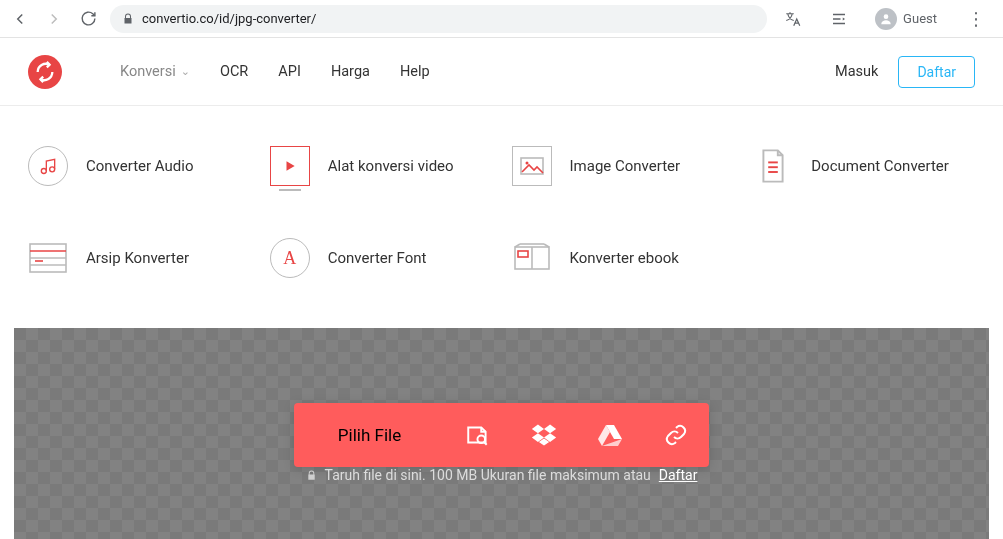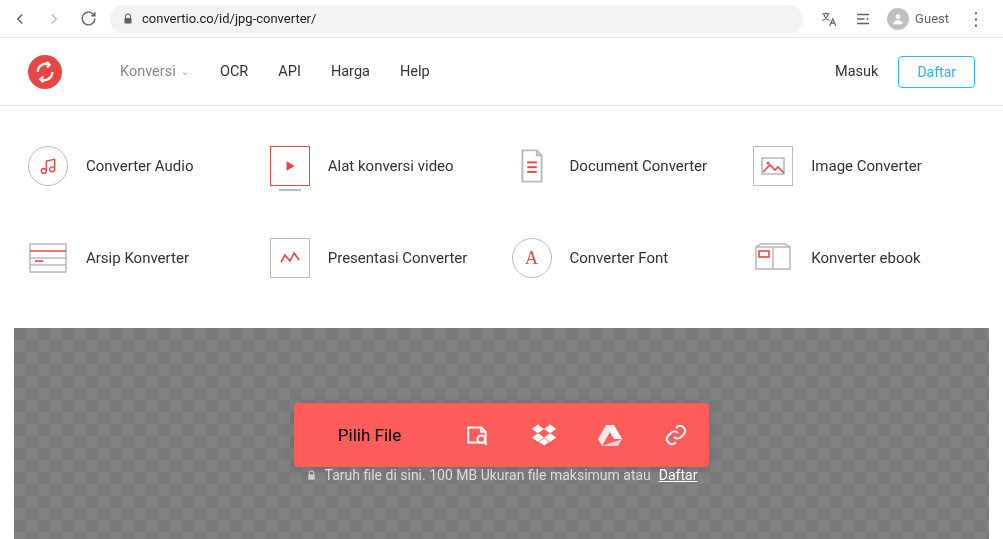--- a/index.html
+++ b/index.html
@@ -4,21 +4,21 @@
 <style>
   * { box-sizing: border-box; margin: 0; padding: 0; }
   body { font-family: -apple-system, BlinkMacSystemFont, "Segoe UI", Roboto, Arial, sans-serif; background: #fff; width: 1003px; }
   
   
   .browser-bar { display: flex; align-items: center; height: 38px; padding: 10px 8px; border-bottom: 1px solid #e3e3e3; gap: 10px; background: #fff; }
   .nav-btn { width: 24px; height: 24px; display: flex; align-items: center; justify-content: center; color: #5f6368; cursor: pointer; }
   .nav-btn.disabled { color: #bdbdbd; }
   .url-bar { flex: 1; display: flex; align-items: center; height: 28px; border-radius: 14px; background: #f1f3f4; padding: 0 12px; gap: 8px; color: #202124; font-size: 13px; }
   .url-lock { color: #5f6368; }
-  .right-chrome { display: flex; align-items: center; gap: 14px; padding: 0 6px; }
+  .right-chrome { display: flex; align-items: center; gap: 26px; padding: 0 6px; }
   .chrome-icon { width: 20px; height: 20px; display:flex; align-items:center; justify-content:center; color:#5f6368;}
   .guest-chip { display: flex; align-items: center; gap: 6px; color: #5f6368; font-size: 13px; }
   .avatar-circle { width: 22px; height: 22px; border-radius: 50%; background:#bdc1c6; display:flex; align-items:center; justify-content:center; color:#fff;}
   .kebab { font-size: 18px; color:#5f6368; padding: 0 4px;}
   
   
   .site-header { display:flex; align-items:center; height: 68px; padding: 0 28px; border-bottom: 1px solid #ececec; gap: 34px; }
   .logo { display:flex; align-items:center; gap:10px; }
   .logo-mark { width:34px; height:34px; border-radius:50%; background:#e84545; display:flex; align-items:center; justify-content:center; color:#fff; }
   .logo-text { font-size: 23px; font-weight: 700; color:#222; letter-spacing:-0.5px;}
@@ -149,60 +149,52 @@
   <div class="cat">
     <span class="cat-icon" style="border-color:#e84545; position:relative;">
       <svg width="14" height="14" viewBox="0 0 24 24" fill="#e84545">
           <polygon points="6 4 20 12 6 20"></polygon>
         </svg>
       <span style="position:absolute; bottom:-6px; left:8px; right:8px; height:2px; background:#bbb;"></span>
     </span>
     <span class="cat-label">Alat konversi video</span>
   </div>
   <div class="cat">
+    <span class="cat-icon">
+      <svg width="24" height="18" viewBox="0 0 24 18" fill="none" stroke="#e84545" stroke-width="1.6">
+          <rect x="1" y="1" width="22" height="16" stroke="#bbb"></rect>
+          <circle cx="7" cy="6" r="1.5" fill="#e84545" stroke="none"></circle>
+          <polyline points="2 15 9 8 14 13 17 10 23 16"></polyline>
+        </svg>
+    </span>
+    <span class="cat-label">Image Converter</span>
+  </div>
+  <div class="cat">
     <span class="cat-icon" style="border:none;">
       <svg width="30" height="36" viewBox="0 0 24 30" fill="none" stroke="#bbb" stroke-width="1.6">
           <path d="M4 2h12l4 4v22H4z"></path>
           <path d="M16 2v4h4"></path>
           <line x1="8" y1="12" x2="16" y2="12" stroke="#e84545"></line>
           <line x1="8" y1="16" x2="16" y2="16" stroke="#e84545"></line>
           <line x1="8" y1="20" x2="16" y2="20" stroke="#e84545"></line>
         </svg>
     </span>
     <span class="cat-label">Document Converter</span>
   </div>
   <div class="cat">
-    <span class="cat-icon">
-      <svg width="24" height="18" viewBox="0 0 24 18" fill="none" stroke="#e84545" stroke-width="1.6">
-          <rect x="1" y="1" width="22" height="16" stroke="#bbb"></rect>
-          <circle cx="7" cy="6" r="1.5" fill="#e84545" stroke="none"></circle>
-          <polyline points="2 15 9 8 14 13 17 10 23 16"></polyline>
-        </svg>
-    </span>
-    <span class="cat-label">Image Converter</span>
-  </div>
-  <div class="cat">
     <span class="cat-icon" style="border:none;">
       <svg width="38" height="30" viewBox="0 0 38 30" fill="none" stroke="#bbb" stroke-width="1.6">
           <rect x="1" y="1" width="36" height="28"></rect>
           <line x1="1" y1="8" x2="37" y2="8" stroke="#e84545"></line>
           <line x1="1" y1="15" x2="37" y2="15"></line>
           <line x1="1" y1="22" x2="37" y2="22"></line>
           <line x1="6" y1="18" x2="14" y2="18" stroke="#e84545"></line>
         </svg>
     </span>
     <span class="cat-label">Arsip Konverter</span>
-  </div>
-  <div class="cat">
-    <span class="cat-icon">
-      <svg width="22" height="16" viewBox="0 0 22 16" fill="none" stroke="#e84545" stroke-width="1.6">
-          <polyline points="2 12 6 5 11 11 15 3 20 10"></polyline>
-        </svg>
-    </span>
-    <span class="cat-label">Presentasi Converter</span>
   </div>
   <div class="cat">
     <span class="cat-icon round" style="color:#e84545; font-size:18px; font-family:Georgia,serif;">A</span>
     <span class="cat-label">Converter Font</span>
   </div>
   <div class="cat">
     <span class="cat-icon" style="border:none;">
       <svg width="36" height="30" viewBox="0 0 36 30" fill="none" stroke="#bbb" stroke-width="1.6">
           <rect x="1" y="4" width="34" height="22"></rect>
           <line x1="18" y1="4" x2="18" y2="26"></line>

